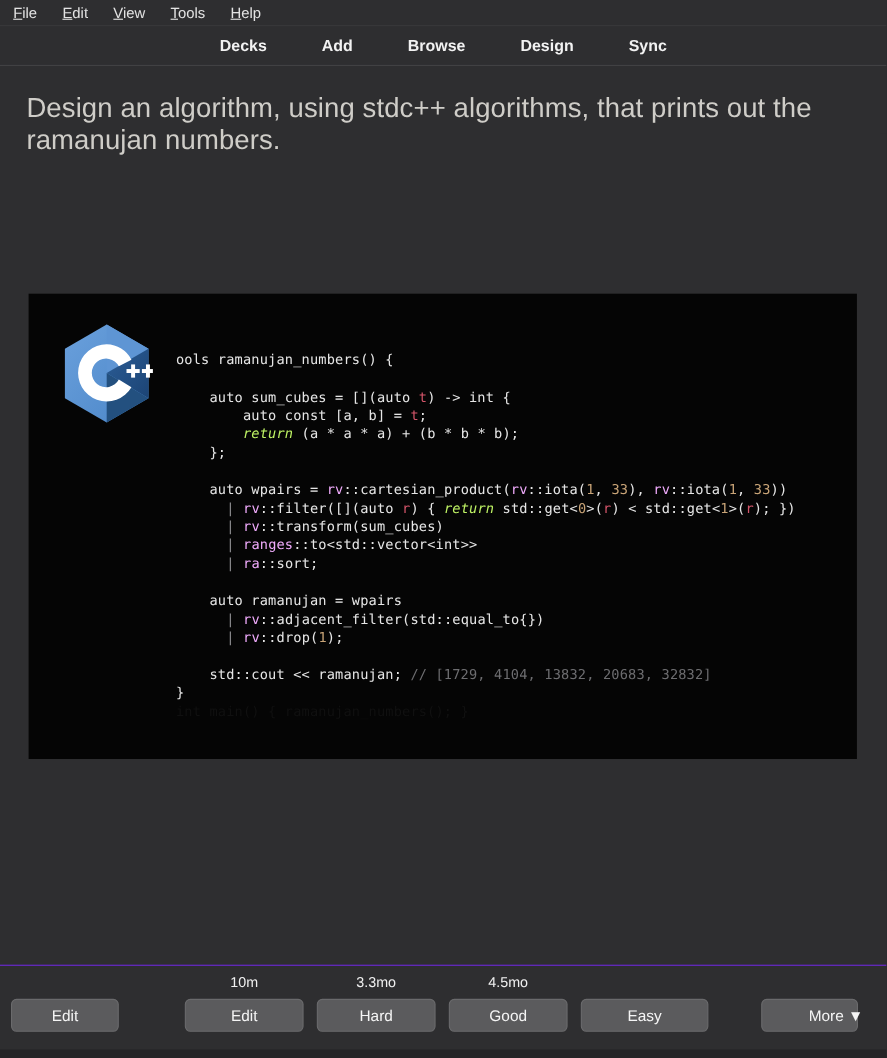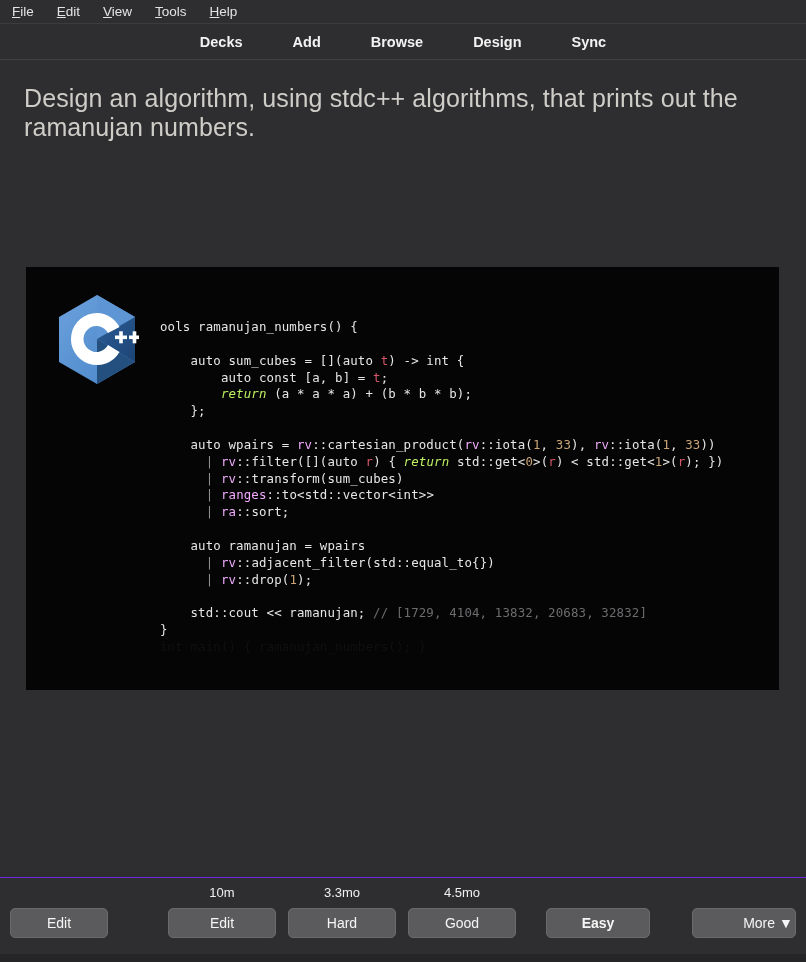--- a/index.html
+++ b/index.html
@@ -181,19 +181,19 @@
   <div class="answerbar">
     <div class="eta" style="left:168px; width:108px;">10m</div>
     <div class="eta" style="left:288px; width:108px;">3.3mo</div>
     <div class="eta" style="left:408px; width:108px;">4.5mo</div>
     <div class="eta" style="left:528px; width:108px;margin-top:24px;">5.8mo</div>
 
     <div class="btn" style="left:10px;  width:98px;">Edit</div>
     <div class="btn" style="left:168px; width:108px;">Edit</div>
     <div class="btn" style="left:408px; width:108px;">Good</div>
     <div class="btn" style="left:288px; width:108px;">Hard</div>
-    <div class="btn" style="left:546px; width:104px;font-weight:bold;">Easy</div>
-    <div class="btn" style="left:692px; width:104px;padding-left:48px;">More ▼</div>
+    <div class="btn" style="left:528px; width:116px;">Easy</div>
+    <div class="btn" style="left:692px; width:88px;padding-left:48px;">More ▼</div>
 
     <div class="bottomedge"></div>
   </div>
 
 </div>
 
 </body></html>

